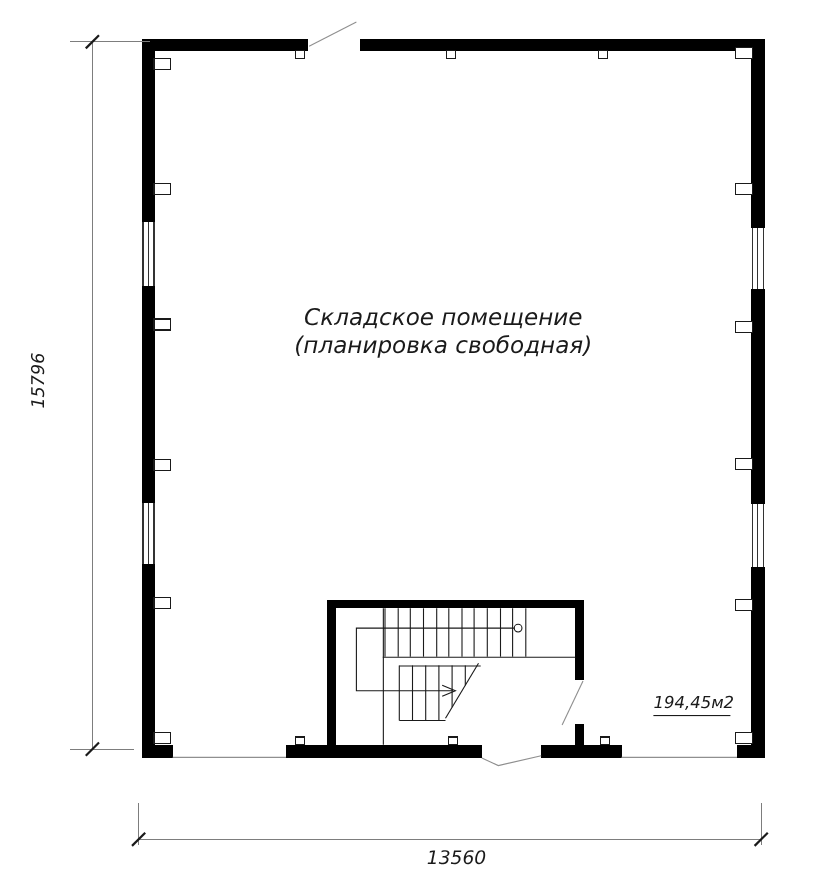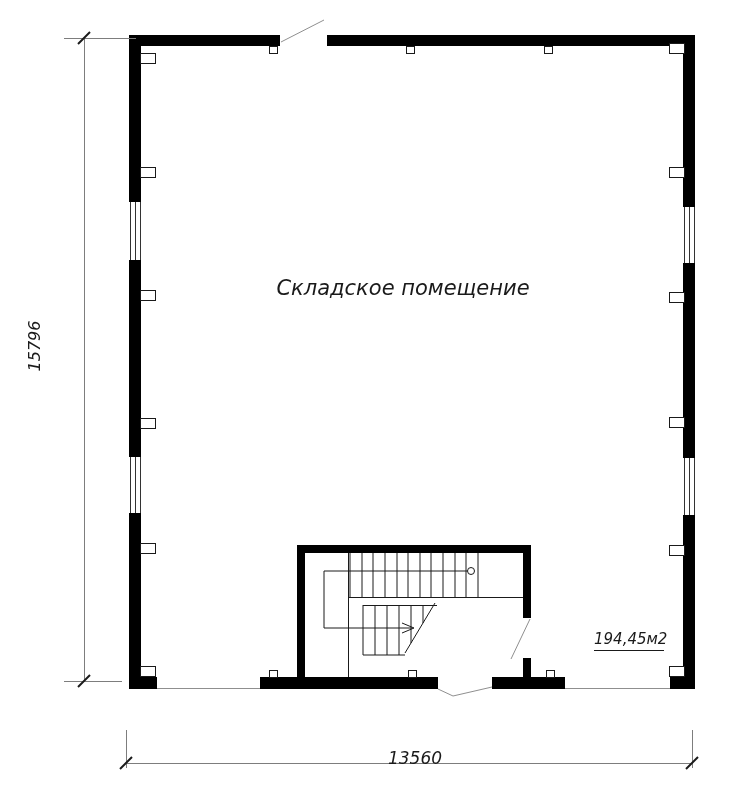--- a/index.html
+++ b/index.html
@@ -36,21 +36,21 @@
   .room-label .l1{font-size:21px;line-height:26px;}
   .room-label .l2{font-size:21px;line-height:26px;}
   .area-label{
     left:594px;top:630px;width:70px;text-align:center;
     font-size:15px;border-bottom:1px solid var(--thin);padding-bottom:2px;
   }
   .dim-v{
     left:-6px;top:337px;width:80px;height:18px;text-align:center;
     font-size:16px;transform:rotate(-90deg);transform-origin:center center;
   }
-  .dim-h{left:358px;top:748px;width:114px;text-align:center;font-size:17px;}
+  .dim-h{left:358px;top:770px;width:114px;text-align:center;font-size:17px;}
 </style>
 </head>
 <body>
 
 <div class="plan">
 
   <svg width="743" height="800" viewBox="0 0 743 800">
 
     <g>
 
@@ -185,20 +185,21 @@
       <line class="dimline" x1="126" y1="730" x2="126" y2="768"></line>
       <line class="dimline" x1="692" y1="730" x2="692" y2="768"></line>
       <line class="dimline" x1="126" y1="763" x2="692" y2="763"></line>
       <line class="tick" x1="120" y1="769" x2="132" y2="757"></line>
       <line class="tick" x1="686" y1="769" x2="698" y2="757"></line>
     </g>
   </svg>
 
   <div class="label room-label">
     <div class="l1">Складское помещение</div>
+    <div class="l2">(планировка свободная)</div>
   </div>
 
   <div class="label area-label">194,45м2</div>
 
   <div class="label dim-v">15796</div>
 
   <div class="label dim-h">13560</div>
 
 </div>
 

